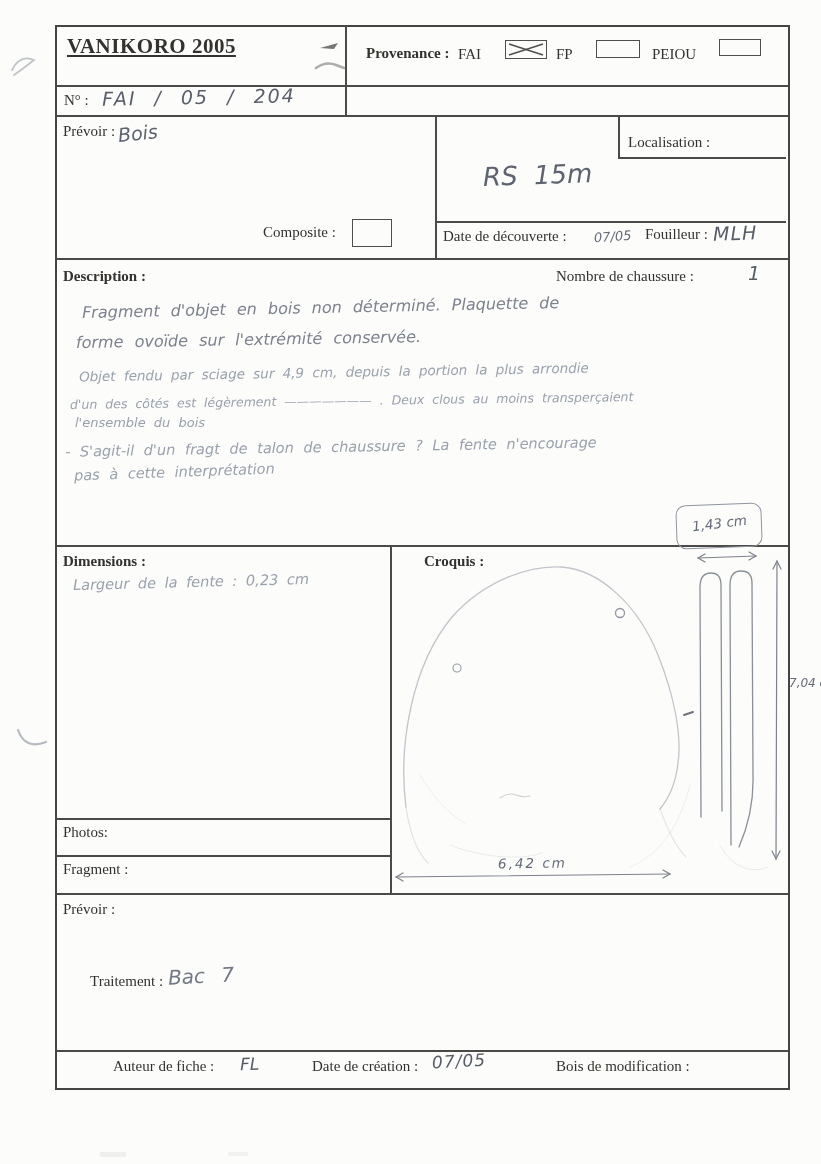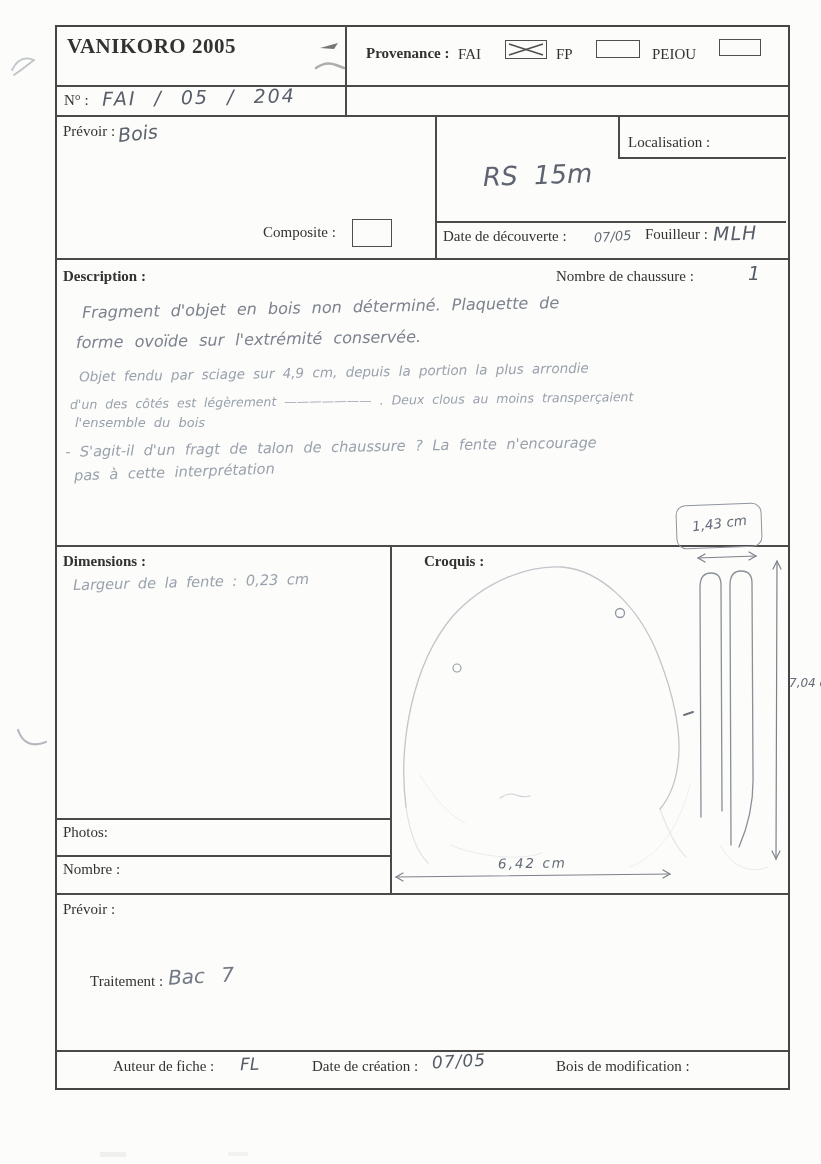--- a/index.html
+++ b/index.html
@@ -34,21 +34,21 @@
   <div class="abs hline thin" style="left:618px;top:157px;width:168px;"></div>
   <div class="abs hline thin" style="left:435px;top:221px;width:351px;"></div>
   <div class="abs hline" style="left:55px;top:258px;width:733px;"></div>
   <div class="abs hline" style="left:55px;top:545px;width:733px;"></div>
   <div class="abs vline" style="left:390px;top:545px;height:348px;"></div>
   <div class="abs hline thin" style="left:55px;top:818px;width:335px;"></div>
   <div class="abs hline thin" style="left:55px;top:855px;width:335px;"></div>
   <div class="abs hline" style="left:55px;top:893px;width:733px;"></div>
   <div class="abs hline" style="left:55px;top:1050px;width:733px;"></div>
 
-  <span class="abs printed b" style="left:67px;top:34px;font-size:21px;letter-spacing:.5px;">VANIKORO 2005</span>
+  <span class="abs printed b" style="left:67px;top:34px;font-size:21px;letter-spacing:.5px;text-decoration:underline;">VANIKORO 2005</span>
 
   <span class="abs printed b" style="left:366px;top:45px;">Provenance :</span>
   <span class="abs printed" style="left:458px;top:46px;">FAI</span>
   <span class="abs cbox" style="left:505px;top:40px;width:40px;height:17px;">
     <svg width="40" height="17">
       <line x1="3" y1="3" x2="37" y2="14" stroke="#4e4e4c" stroke-width="1.4"></line>
       <line x1="37" y1="3" x2="3" y2="14" stroke="#4e4e4c" stroke-width="1.4"></line>
     </svg>
   </span>
   <span class="abs printed" style="left:556px;top:46px;">FP</span>
@@ -124,21 +124,21 @@
       <path d="M 273 325 L 280 329 L 273 333" stroke="#7d828b" stroke-width="1.2"></path>
 
       <path d="M 294 170 l 9 -3" stroke="#6e737c" stroke-width="2"></path>
     </g>
   </svg>
 
   <span class="abs hw" style="left:498px;top:855px;font-size:13.5px;transform:rotate(-1deg);letter-spacing:2px;">6,42 cm</span>
   <span class="abs hw" style="left:789px;top:676px;font-size:12px;width:32px;overflow:hidden;">7,04 cm</span>
 
   <span class="abs printed" style="left:63px;top:824px;">Photos:</span>
-  <span class="abs printed" style="left:63px;top:861px;">Nombre :</span>
+  <span class="abs printed" style="left:63px;top:861px;">Fragment :</span>
 
   <span class="abs printed" style="left:63px;top:901px;">Prévoir :</span>
   <span class="abs printed" style="left:63px;top:973px;margin-left:27px;">Traitement :</span>
   <span class="abs hw" style="left:168px;top:964px;font-size:20px;transform:rotate(-3deg);word-spacing:10px;color:#737984;">Bac 7</span>
 
   <span class="abs printed" style="left:113px;top:1058px;">Auteur de fiche :</span>
   <span class="abs hw" style="left:240px;top:1054px;font-size:17px;transform:rotate(-2deg);color:#575d68;">FL</span>
   <span class="abs printed" style="left:312px;top:1058px;">Date de création :</span>
   <span class="abs hw" style="left:432px;top:1051px;font-size:17px;transform:rotate(-3deg);color:#575d68;letter-spacing:1px;">07/05</span>
   <span class="abs printed" style="left:556px;top:1058px;">Bois de modification :</span>

